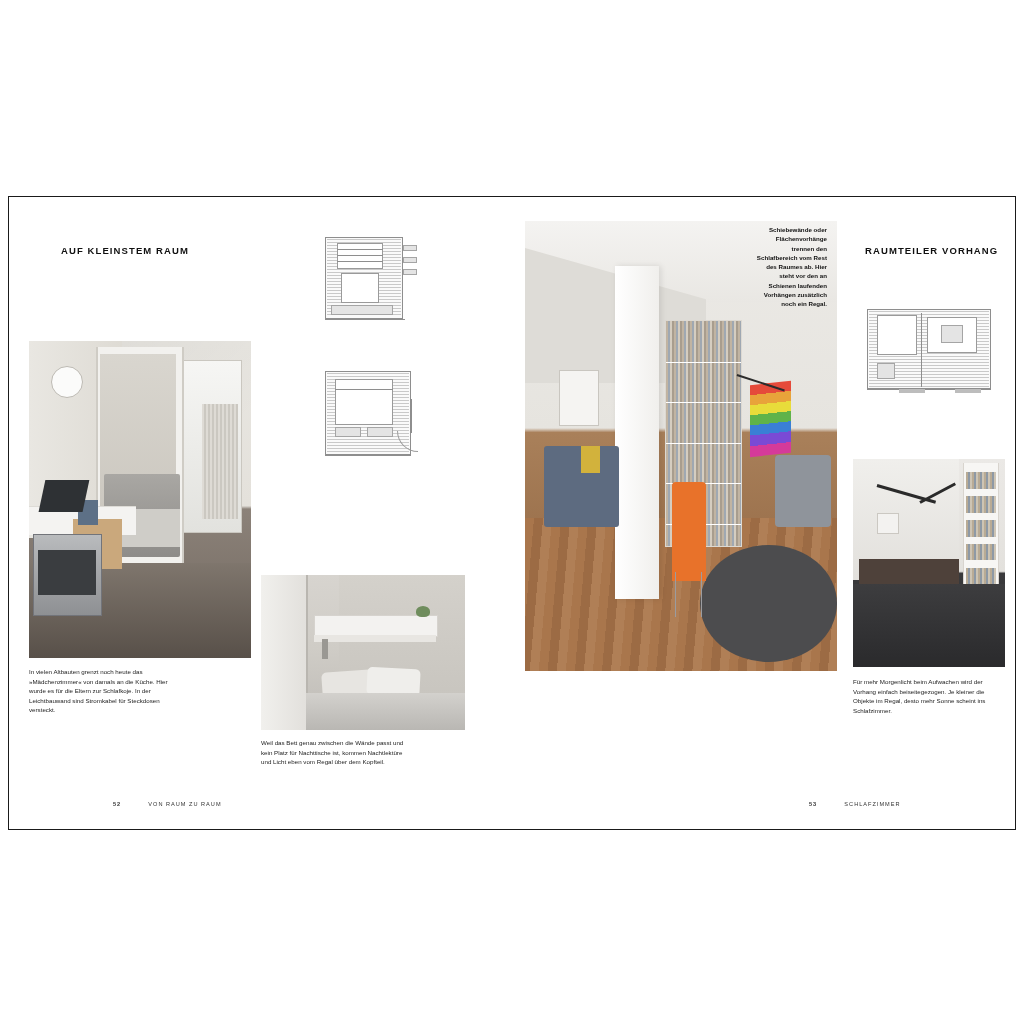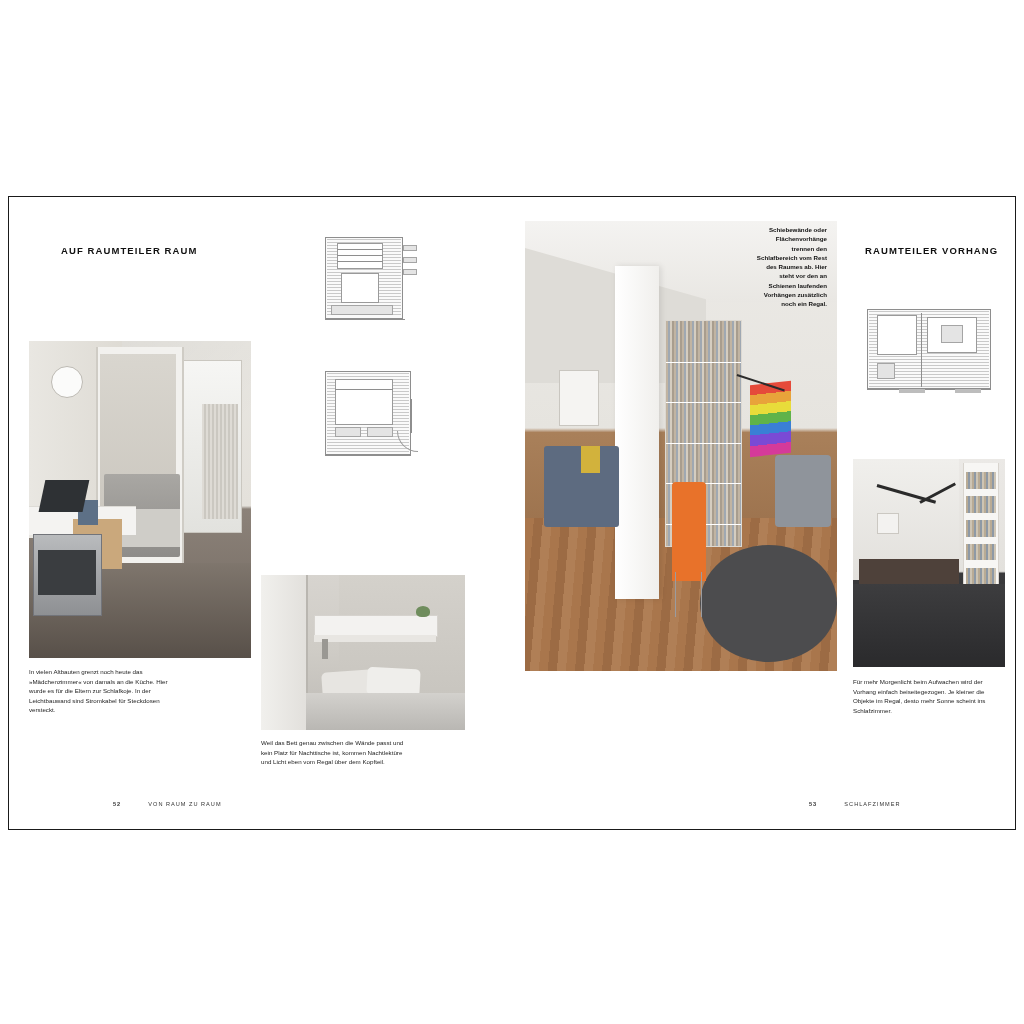--- a/index.html
+++ b/index.html
@@ -320,21 +320,21 @@
     border-top:none; border-right:none;
   }
 </style>
 </head>
 <body>
 
 <div id="spread">
 
   <div class="page page-left">
 
-    <div class="head" style="left:52px; top:48px;">AUF RAUMTEILER RAUM</div>
+    <div class="head" style="left:52px; top:48px;">AUF KLEINSTEM RAUM</div>
 
     <div class="photo p-kitchen" style="left:20px; top:144px; width:222px; height:317px;">
       <div class="wallL"></div>
       <div class="window"></div>
       <div class="radiator"></div>
       <div class="doorframe"></div>
       <div class="bedroomwall"></div>
       <div class="bed"></div>
       <div class="bedsheet"></div>
       <div class="floor"></div>

